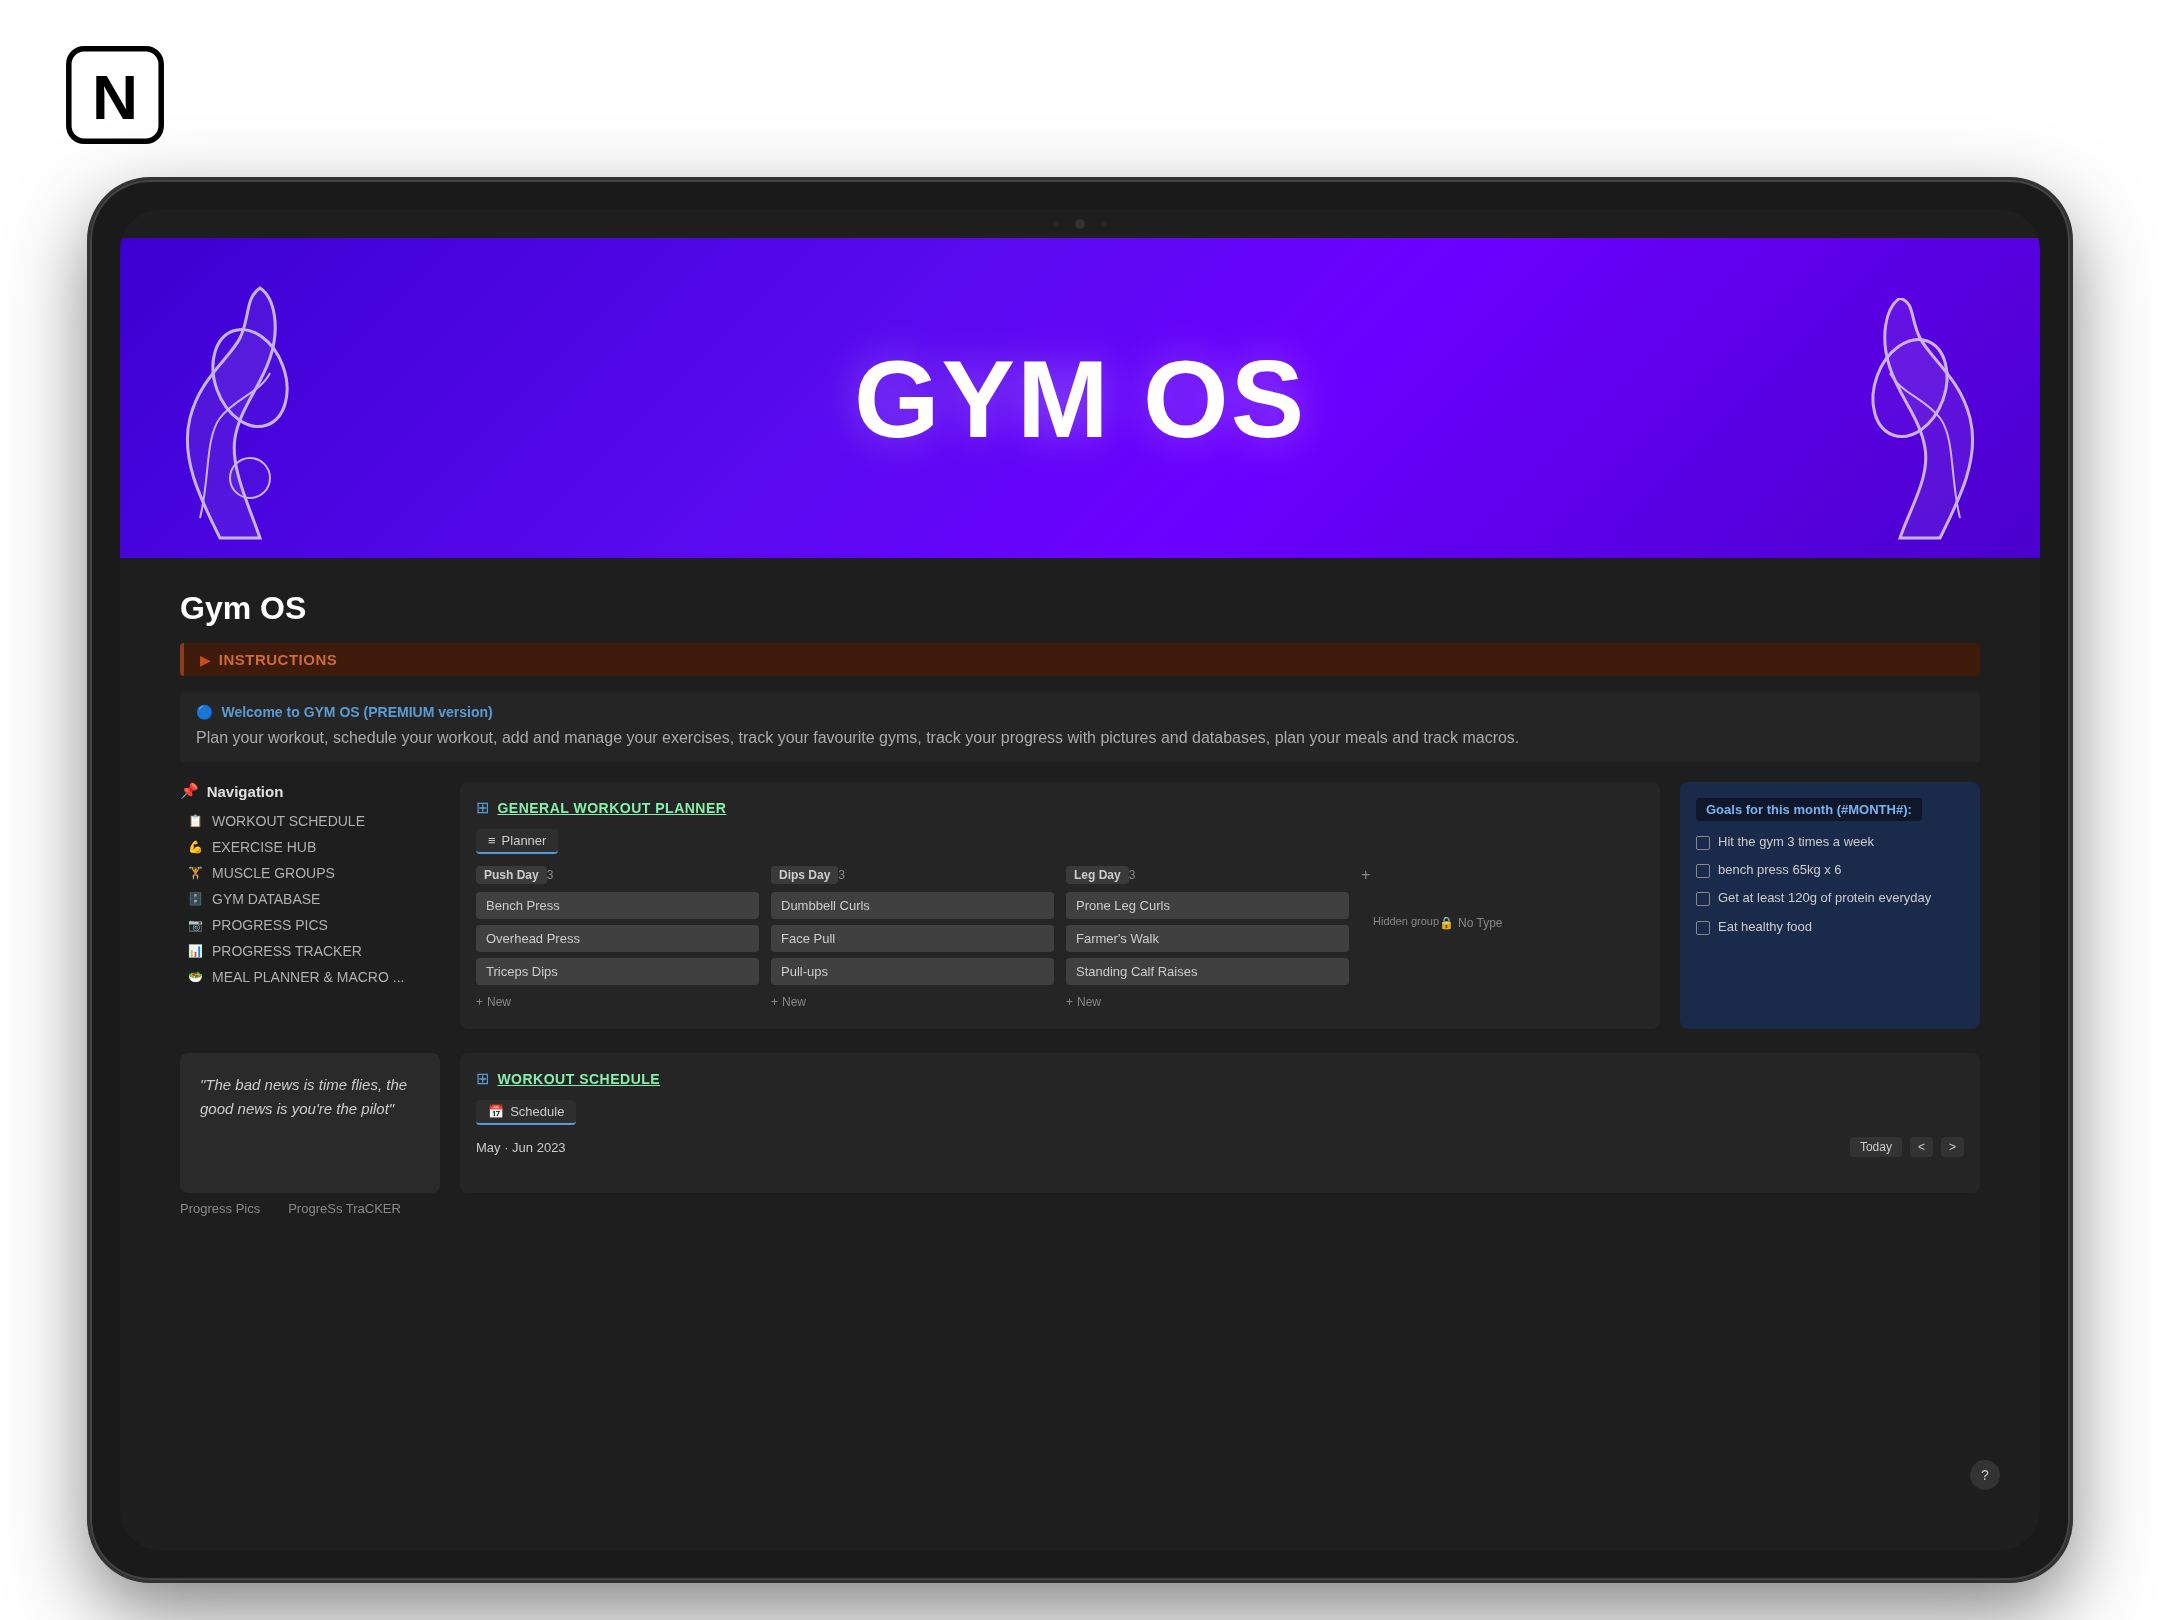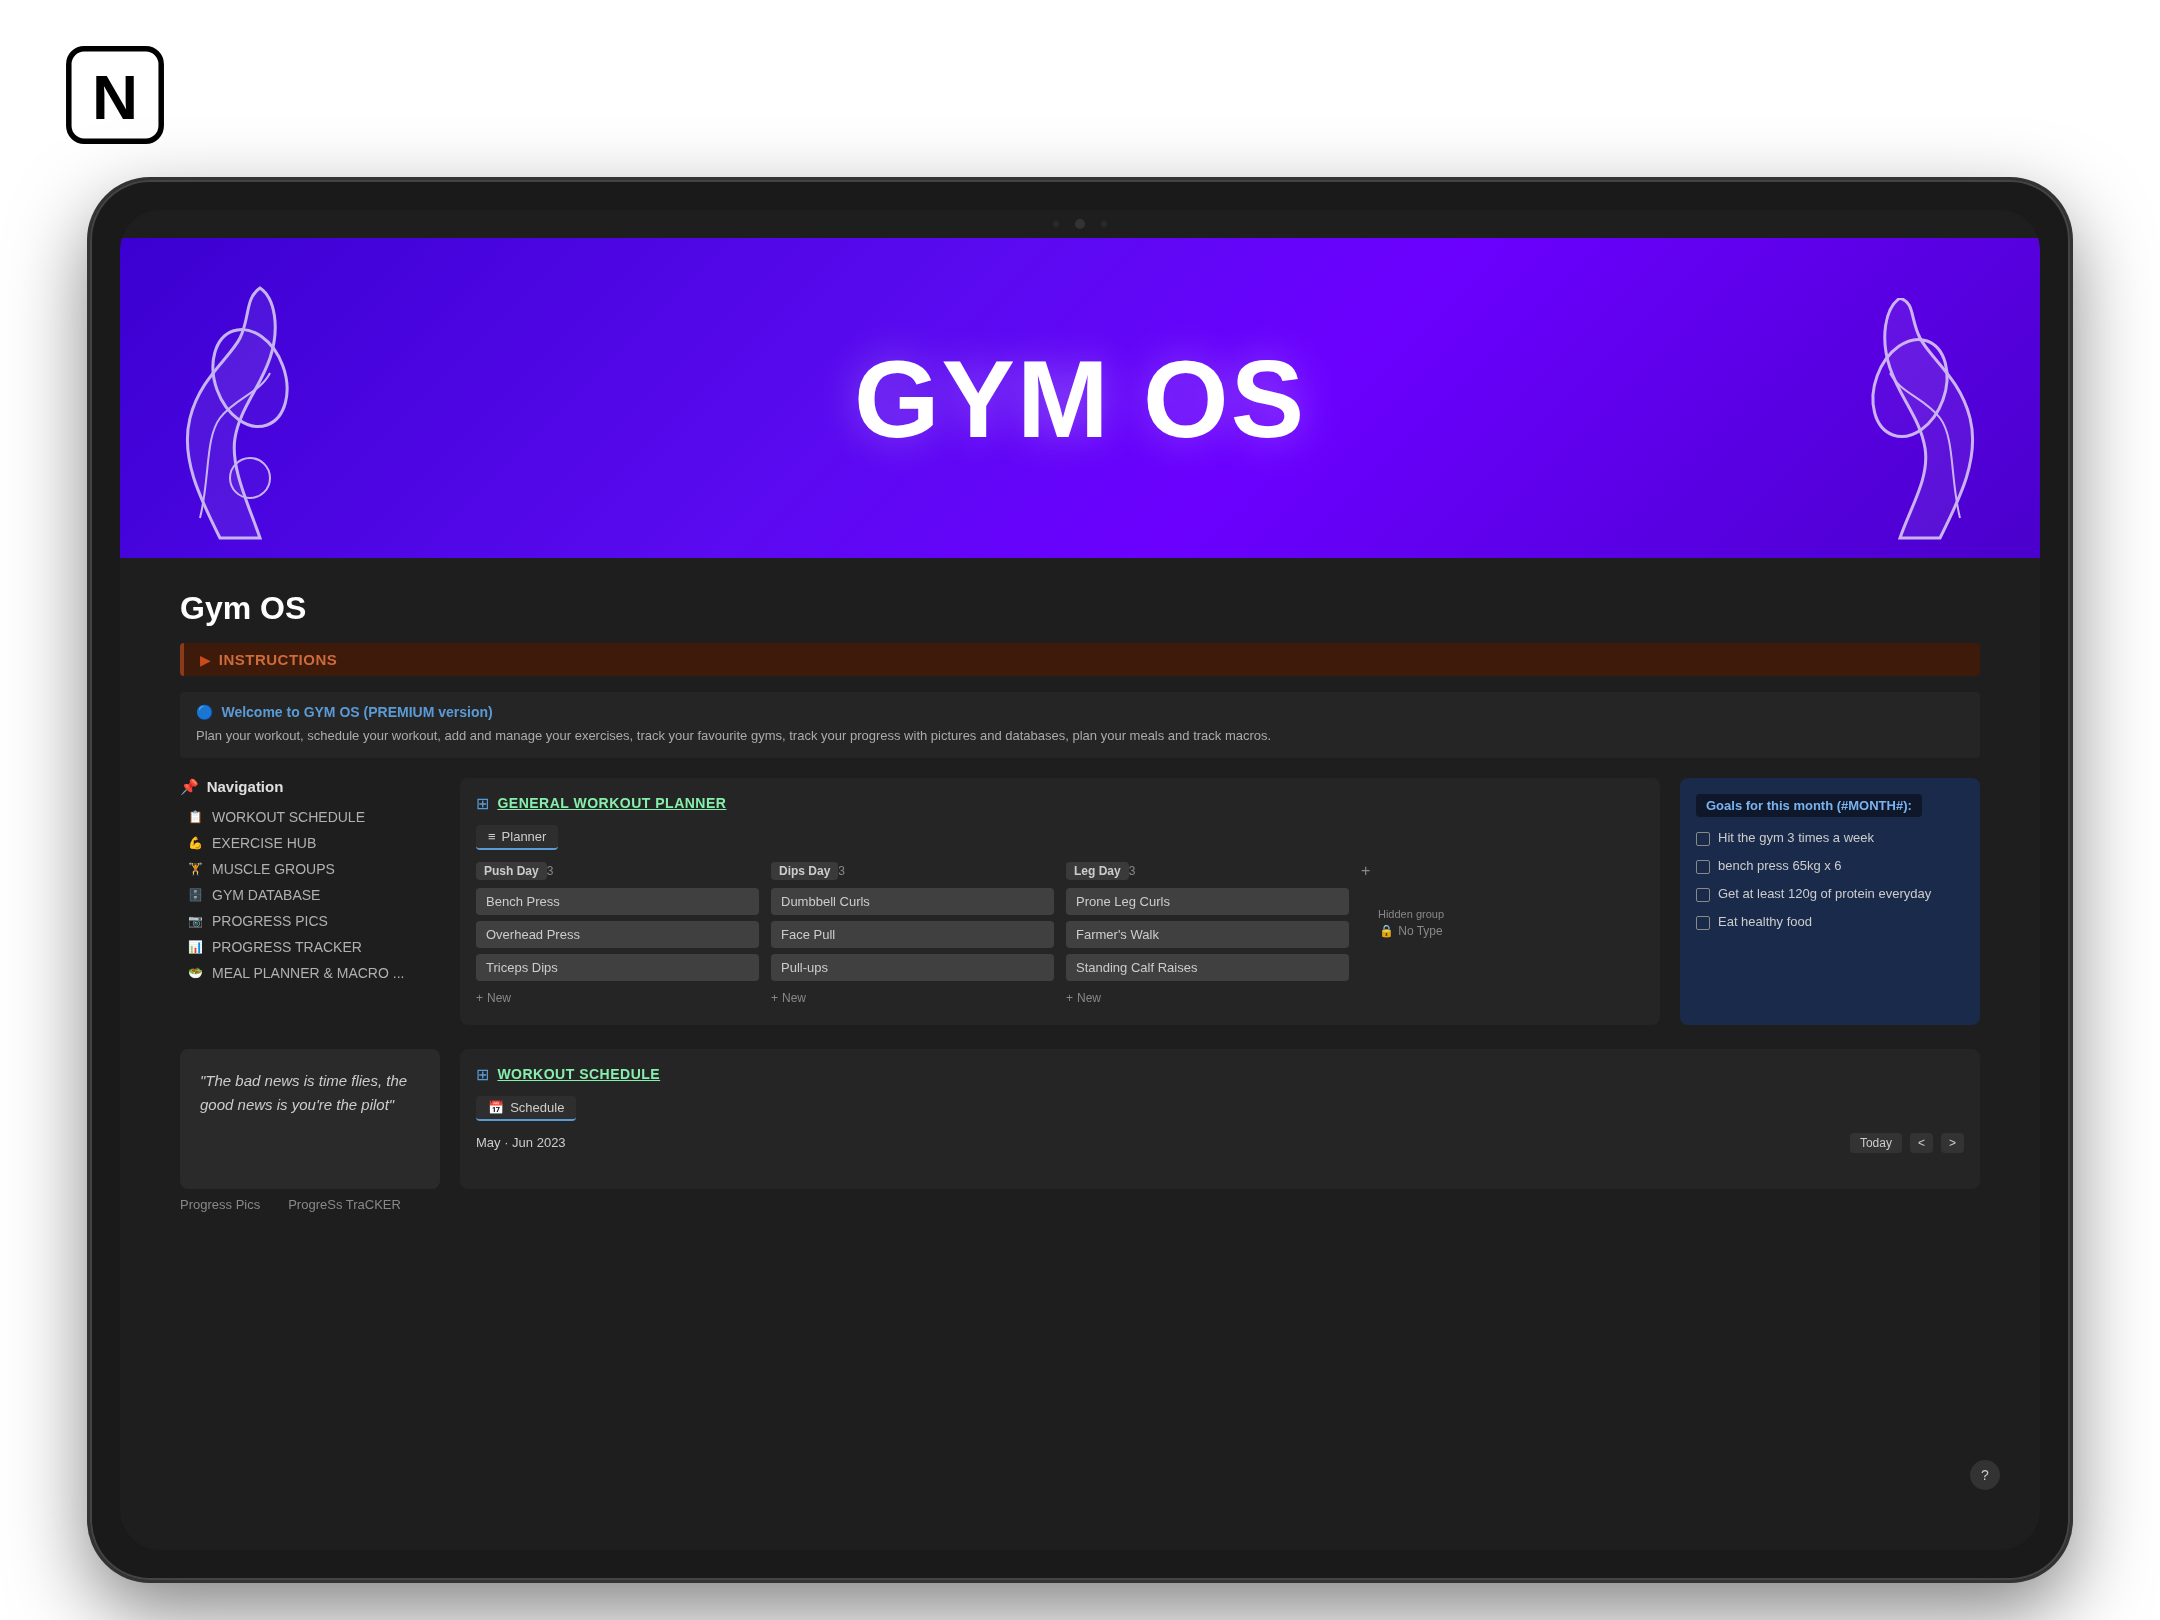--- a/index.html
+++ b/index.html
@@ -199,21 +199,21 @@
       font-size: 14px;
       font-weight: 600;
       margin-bottom: 6px;
       display: flex;
       align-items: center;
       gap: 8px;
     }
 
     .instructions-body {
       color: #aaaaaa;
-      font-size: 13px;
+      font-size: 16px;
       line-height: 1.5;
     }
 
     
     .main-layout {
       display: grid;
       grid-template-columns: 260px 1fr 300px;
       gap: 20px;
       margin-bottom: 24px;
     }
@@ -340,21 +340,21 @@
       font-size: 12px;
       padding: 4px 0;
       cursor: pointer;
       display: flex;
       align-items: center;
       gap: 4px;
     }
 
     .hidden-group {
       display: flex;
-      flex-direction: column;
+      flex-direction: row;
       align-items: center;
       justify-content: center;
       padding: 20px 12px;
       min-width: 100px;
       color: #888;
       font-size: 12px;
     }
 
     .no-type-badge {
       display: flex;

